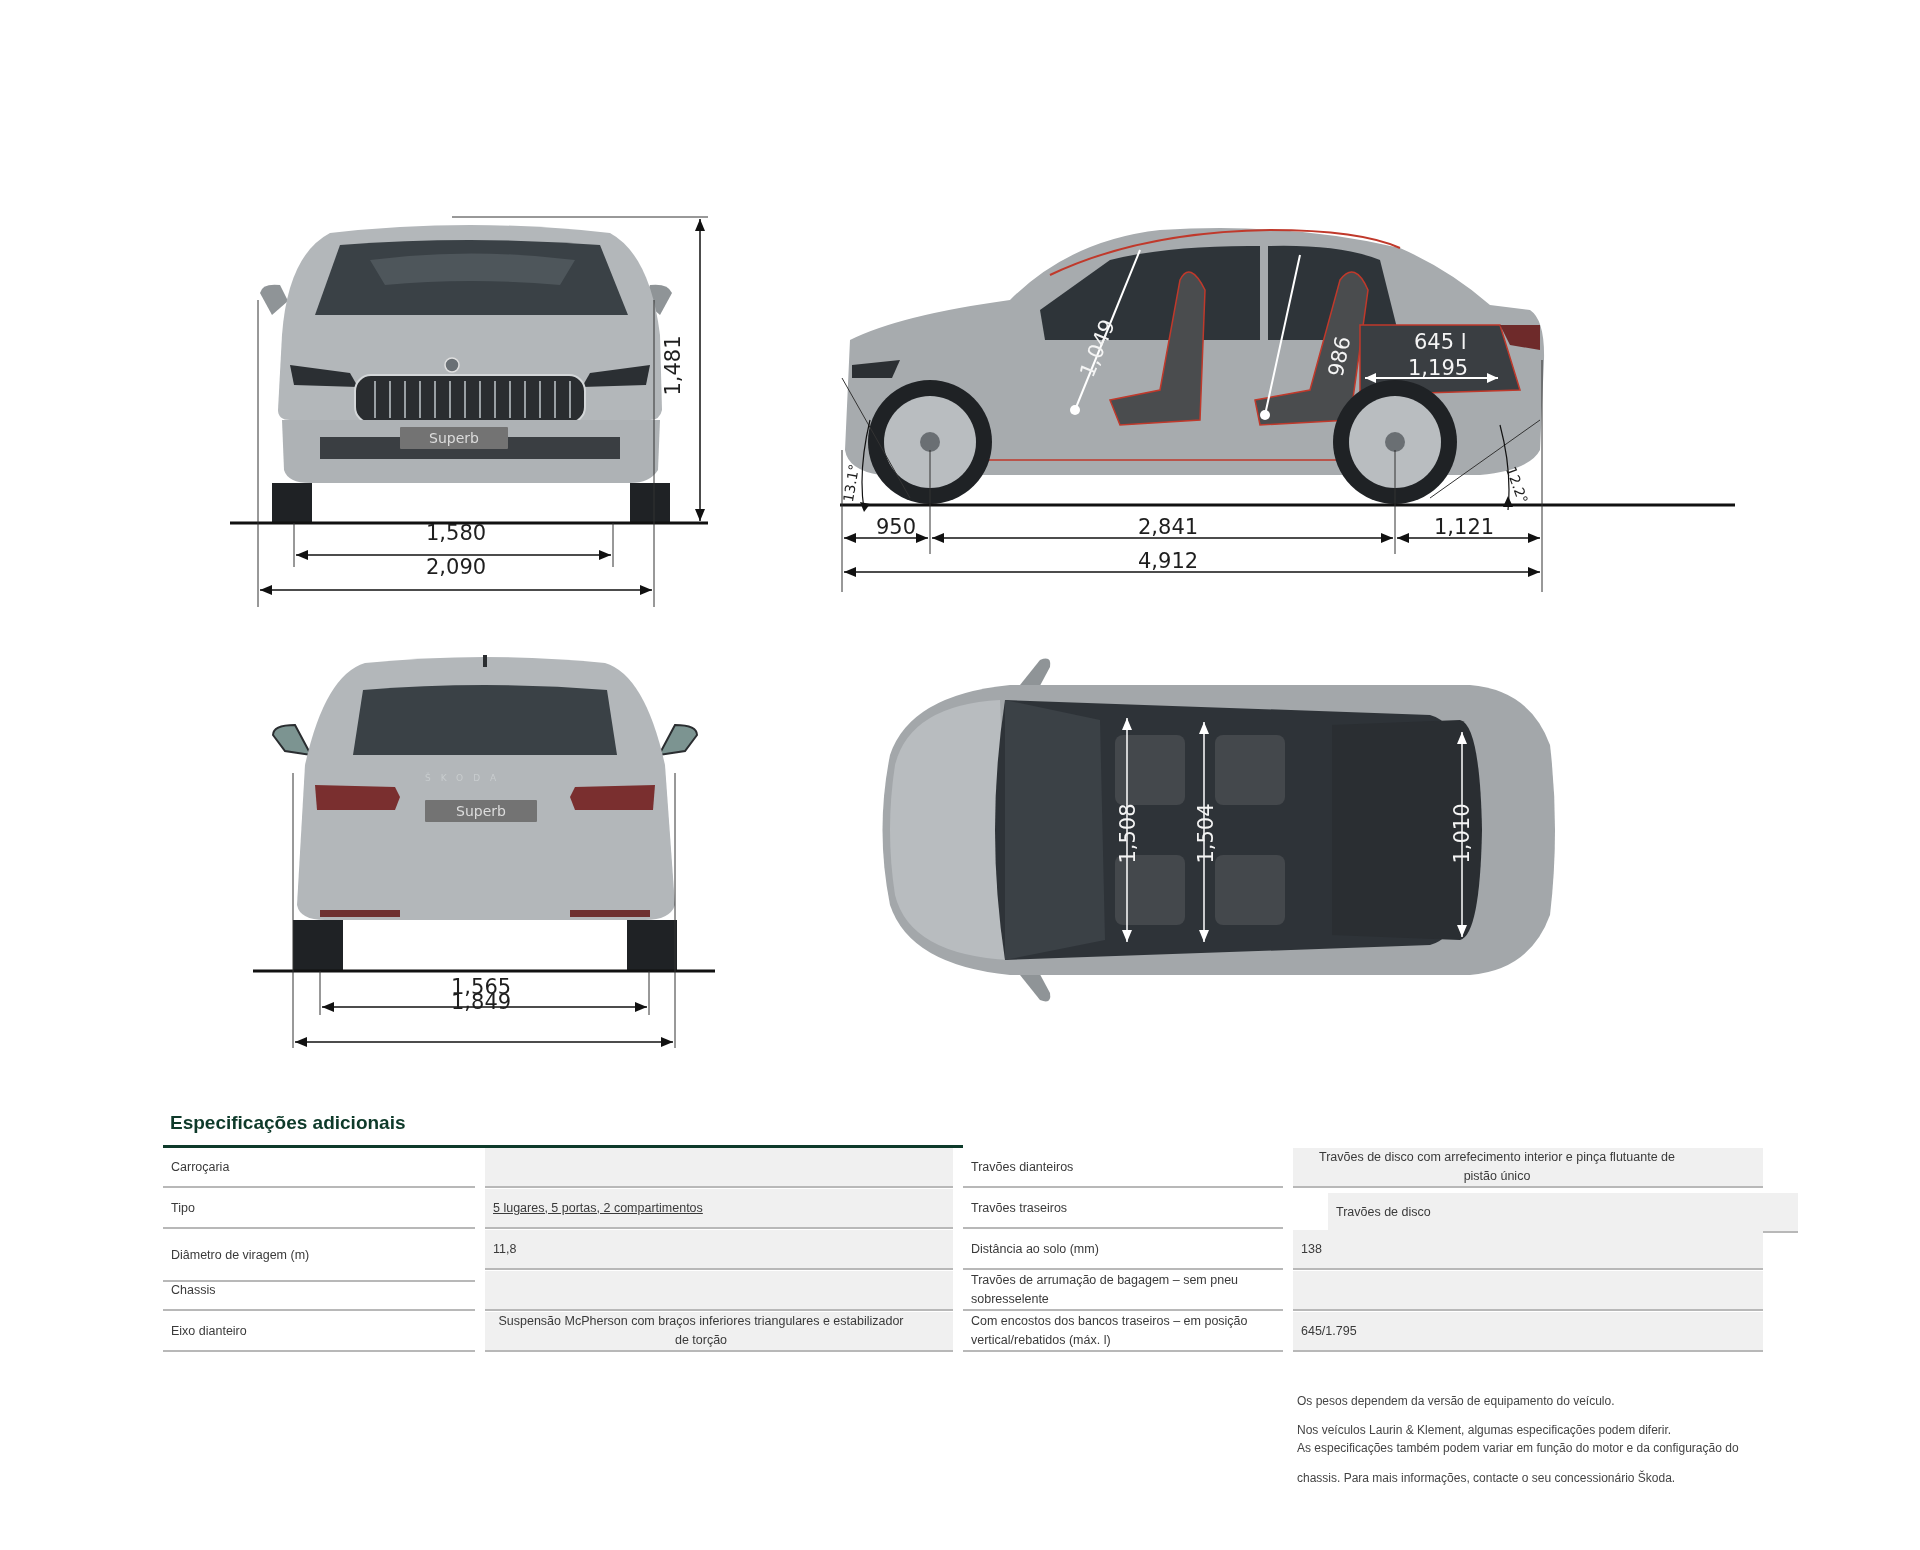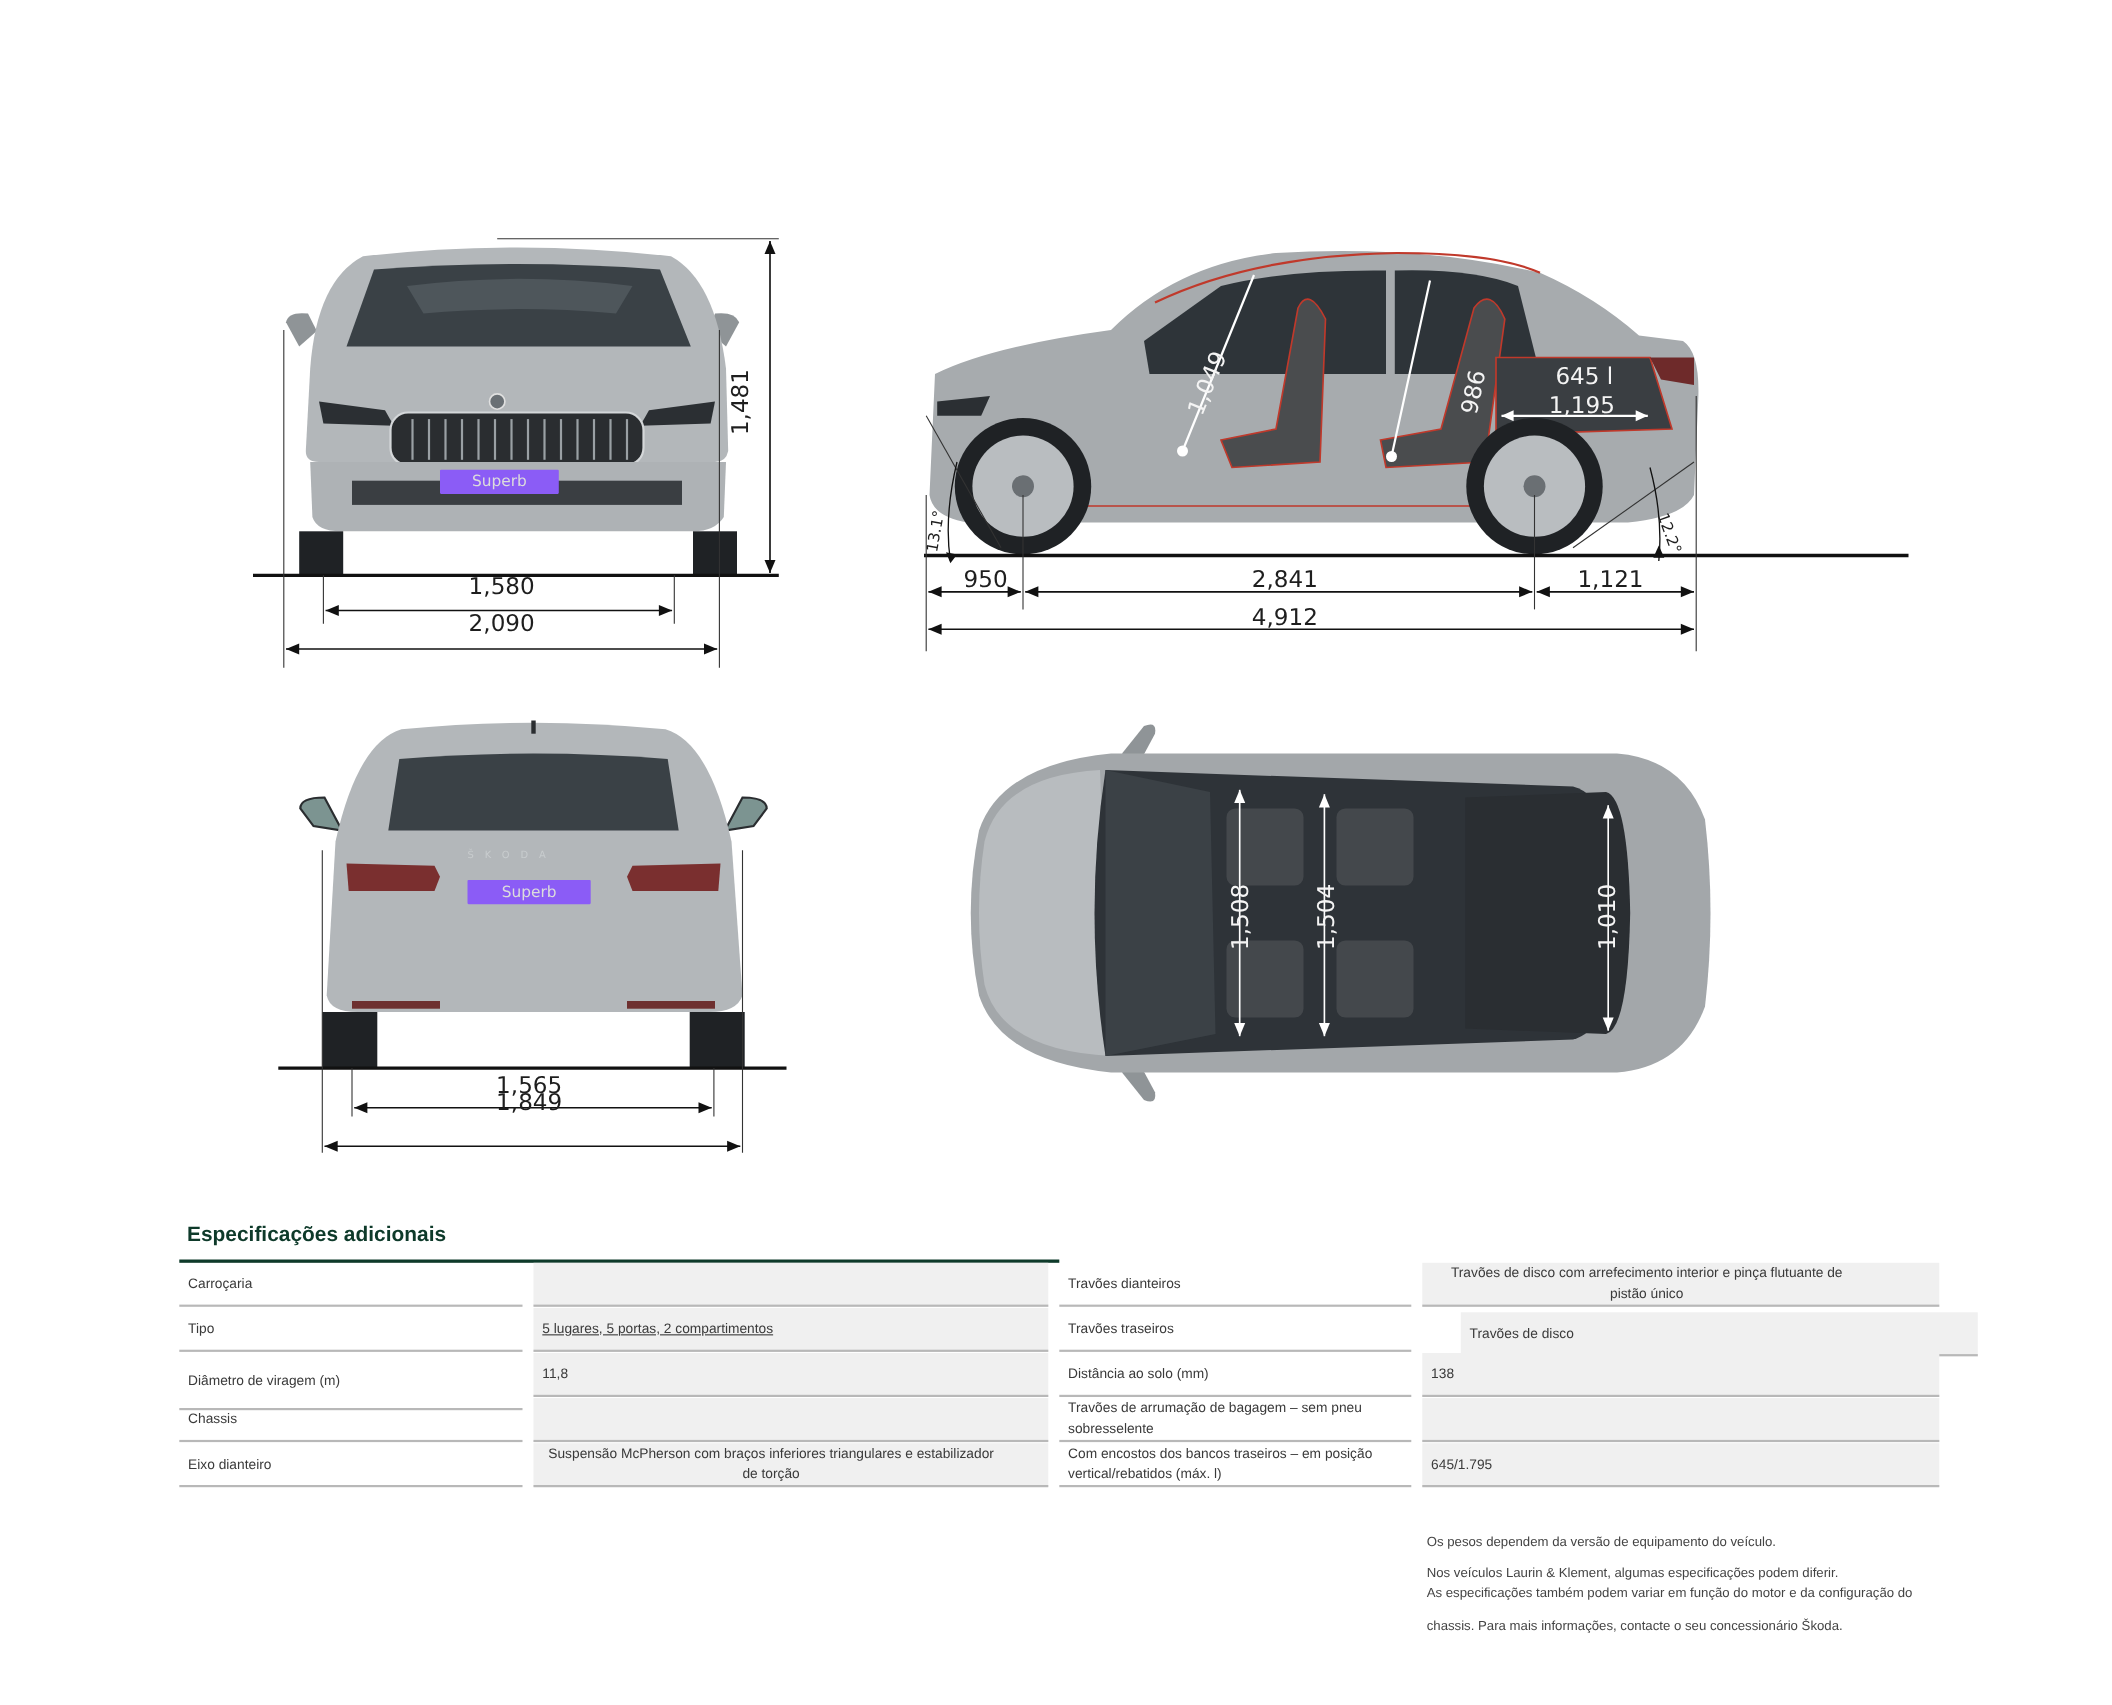--- a/index.html
+++ b/index.html
@@ -4,21 +4,21 @@
   <style>
     * { box-sizing: border-box; margin: 0; padding: 0; }
     html, body { width: 1920px; height: 1550px; background: #ffffff; overflow: hidden; }
     body { position: relative; font-family: "DejaVu Sans", sans-serif; color: #1a1a1a; }
 
     .view { position: absolute; }
     .view svg { position: absolute; left: 0; top: 0; overflow: visible; }
     .dim-label { position: absolute; font-family: "DejaVu Sans", sans-serif; font-size: 21px; color: #1e1e1e; white-space: nowrap; line-height: 1; }
     .dim-label.white { color: #f4f4f4; }
     .dim-label.rot { transform-origin: center center; }
-    .plate { position: absolute; background: #8b5cf6; color: #dcdcdc; font-family: "DejaVu Sans", sans-serif; font-size: 14px; display: flex; align-items: center; justify-content: center; border-radius: 1px; }
+    .plate { position: absolute; background: #737373; color: #dcdcdc; font-family: "DejaVu Sans", sans-serif; font-size: 14px; display: flex; align-items: center; justify-content: center; border-radius: 1px; }
     .badge-text { position: absolute; font-size: 9px; letter-spacing: 10px; color: #c8ccce; }
 
     
     .spec-title { position: absolute; left: 170px; top: 1112px; font-family: "Liberation Sans", sans-serif; font-weight: bold; font-size: 19px; color: #0e3a2a; }
     .spec-rule { position: absolute; left: 163px; top: 1145px; width: 800px; height: 3px; background: #0e3a2a; }
     .spec-table { position: absolute; left: 163px; top: 1148px; width: 1600px; }
     .spec-col { position: absolute; top: 0; }
     .spec-cell { position: absolute; left: 0; width: 100%; font-family: "Liberation Sans", sans-serif; font-size: 12.5px; color: #3a3a3a; line-height: 19px; display: flex; align-items: center; padding-left: 8px; border-bottom: 2px solid #b8b8b8; }
     .spec-cell.val { background: #f0f0f0; text-align: center; }
     .foot { position: absolute; left: 1297px; font-family: "Liberation Sans", sans-serif; font-size: 12px; color: #444; line-height: 18px; }

